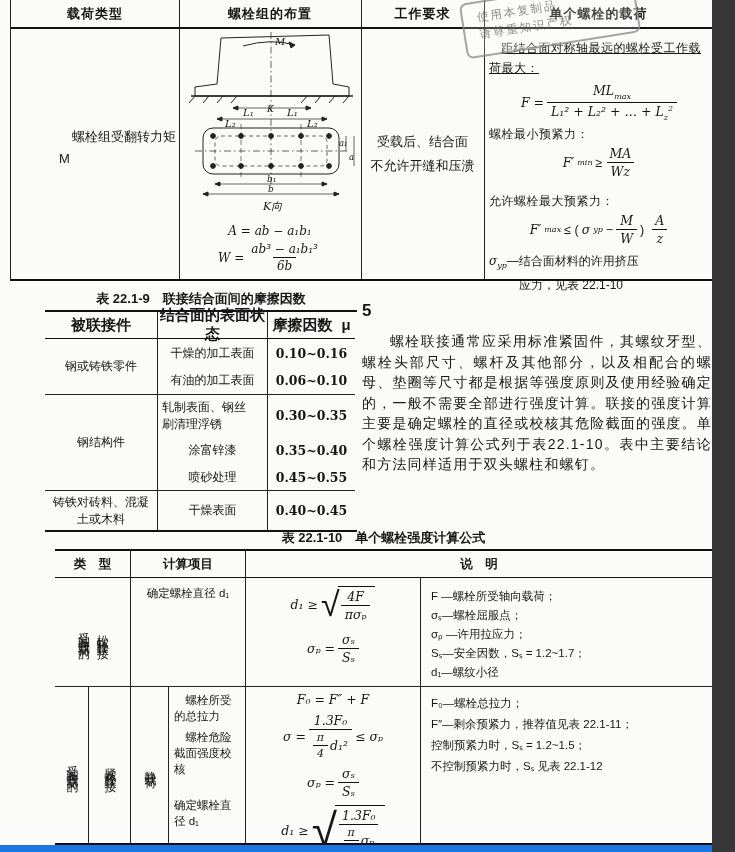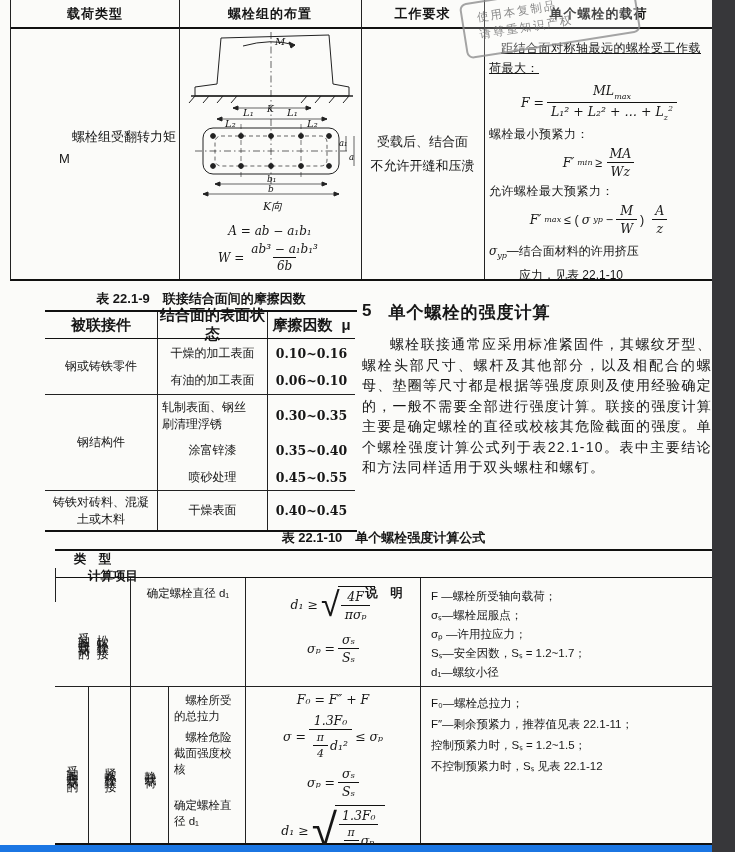--- a/index.html
+++ b/index.html
@@ -38,21 +38,21 @@
   .mu{font-weight:700;font-size:12.5px;font-family:"DejaVu Serif","Liberation Serif",serif;}
   .left{justify-content:flex-start!important;text-align:left!important;padding:0 2px 0 4px;}
   
   #s5{left:362px;top:301px;width:350px;}
   #s5 h2{margin:0;font-size:17px;display:flex;gap:16px;letter-spacing:1px;}
   #s5 p{margin:10px 0 0;font-size:14px;line-height:20.5px;text-align:justify;text-indent:2em;letter-spacing:1.2px;}
   
   #t10{left:55px;top:527px;width:657px;}
   #t10 .cap{height:22px;display:flex;align-items:center;justify-content:center;font-weight:700;font-size:13px;}
   .t10box{border-top:2.2px solid #111;border-bottom:2.6px solid #111;}
-  .t10hr{display:flex;height:26px;border-bottom:1.6px solid #111;font-weight:700;font-size:12.5px;flex-direction:column;}
+  .t10hr{display:flex;height:26px;border-bottom:1.6px solid #111;font-weight:700;font-size:12.5px;}
   .t10hr>div{display:flex;align-items:center;justify-content:center;}
   .r{display:flex;}
   .r1{height:108px;border-bottom:1.1px solid #222;}
   .r2{height:156px;}
   .c{box-sizing:border-box;}
   .vt{writing-mode:vertical-rl;letter-spacing:3px;font-size:12px;line-height:1.15;}
   .typecell{display:flex;align-items:center;justify-content:center;gap:5px;}
   .notes{font-size:11.5px;line-height:19px;padding:9px 10px 0;box-sizing:border-box;}
   .fcol{display:flex;flex-direction:column;align-items:center;box-sizing:border-box;}
   
@@ -180,21 +180,21 @@
       <div style="margin-top:5px;letter-spacing:.5px;">螺栓最小预紧力：</div>
       <div class="fline" style="margin-top:3px">
         <span class="v">F′</span>
           <sub class="v">min</sub>
         <span>≥</span>
         <span class="fr">
             <span class="nu v">MA</span>
           <span class="de v">Wz</span>
           </span>
       </div>
-      <div style="margin-top:4px;letter-spacing:.5px;">允许螺栓最大预紧力：</div>
+      <div style="margin-top:14px;letter-spacing:.5px;">允许螺栓最大预紧力：</div>
       <div class="fline" style="margin-top:3px">
         <span class="v">F′</span>
           <sub class="v">max</sub>
         <span>≤ (</span>
         <span class="v">σ</span>
           <sub class="v">yp</sub>
         <span>−</span>
         <span class="fr">
             <span class="nu v">M</span>
           <span class="de v">W</span>
@@ -235,21 +235,20 @@
 
       <div style="grid-row:7/8;padding:0 8px;line-height:17px">铸铁对砖料、混凝土或木料</div>
       <div class="cl">干燥表面</div>
       <div class="cl mu">0.40~0.45</div>
     </div>
   </div>
 
   <div id="s5" class="abs">
     <h2>
       <span>5</span>
-      <span>单个螺栓的强度计算</span>
     </h2>
     <p>螺栓联接通常应采用标准紧固件，其螺纹牙型、螺栓头部尺寸、螺杆及其他部分，以及相配合的螺母、垫圈等尺寸都是根据等强度原则及使用经验确定的，一般不需要全部进行强度计算。联接的强度计算主要是确定螺栓的直径或校核其危险截面的强度。单个螺栓强度计算公式列于表22.1-10。表中主要结论和方法同样适用于双头螺柱和螺钉。</p>
   </div>
 
   <div id="t10" class="abs">
     <div class="cap">表 22.1-10　单个螺栓强度计算公式</div>
     <div class="t10box">
       <div class="t10hr">
         <div class="c" style="width:75px">类　型</div>
         <div class="c cl" style="width:115px">计算项目</div>

